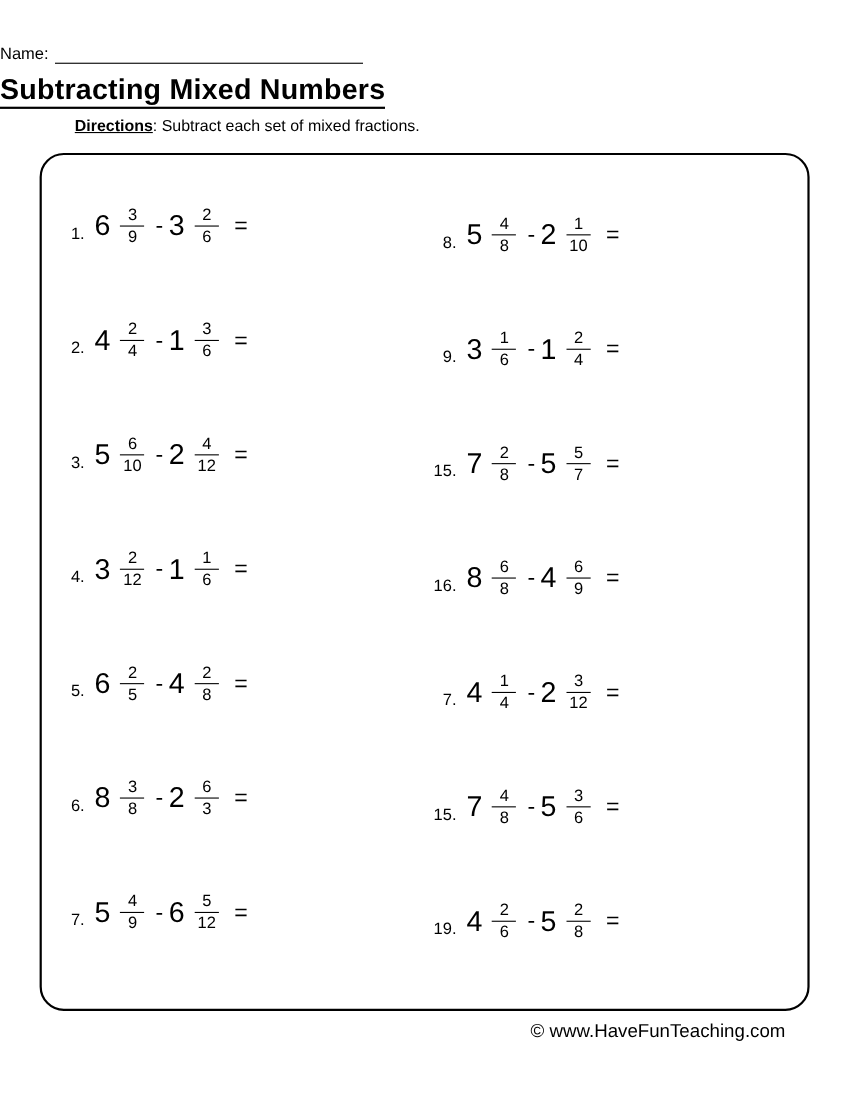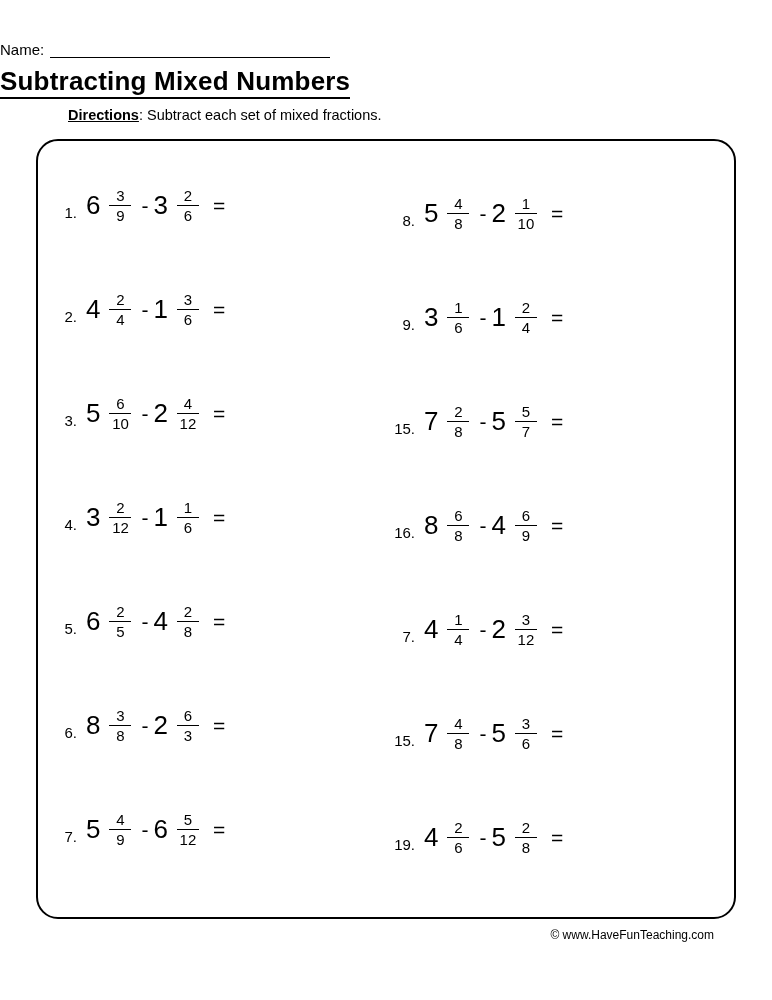--- a/index.html
+++ b/index.html
@@ -157,21 +157,21 @@
 
   
   .col-right .problem { height: 104px; }
   .col-right { margin-top: 8px; }
 
   
   .footer {
     position: absolute;
     right: 58px;
     top: 928px;
-    font-size: 12px;
+    font-size: 17px;
   }
 </style>
 </head>
 <body>
 
 <div class="page">
 
   <div class="name-row">
     <div class="name-label">Name:</div>
     <div class="name-blank"></div>

